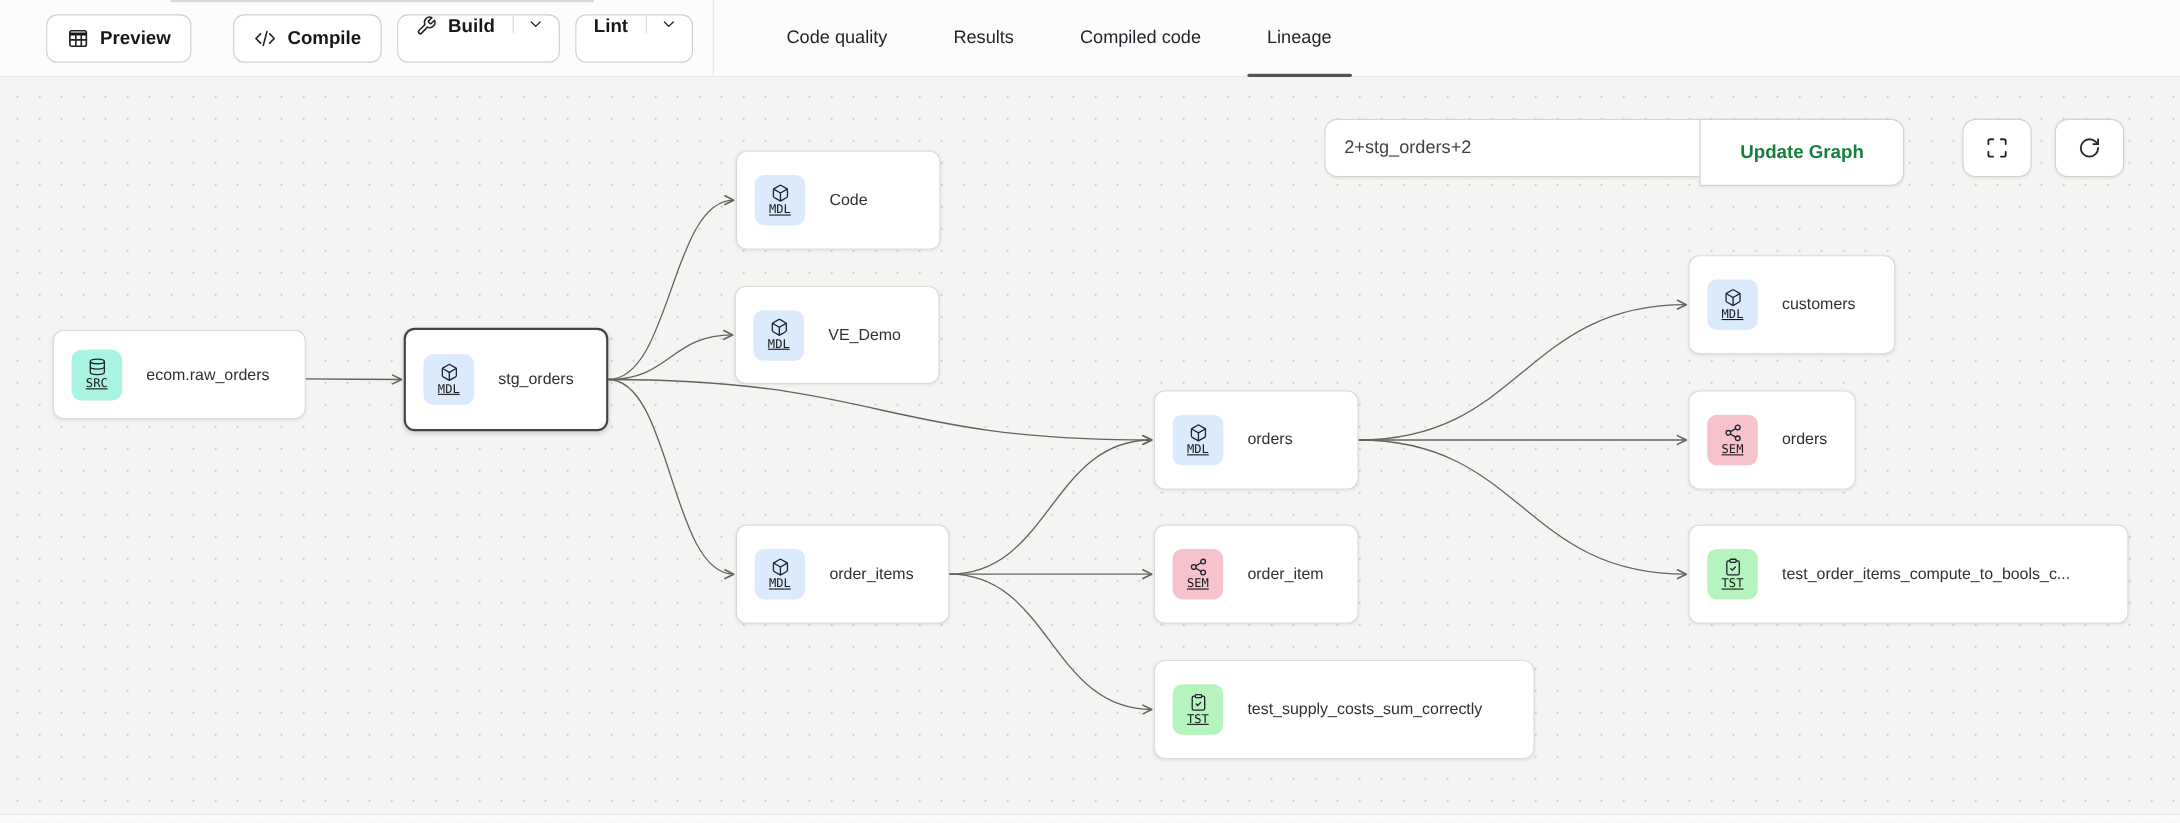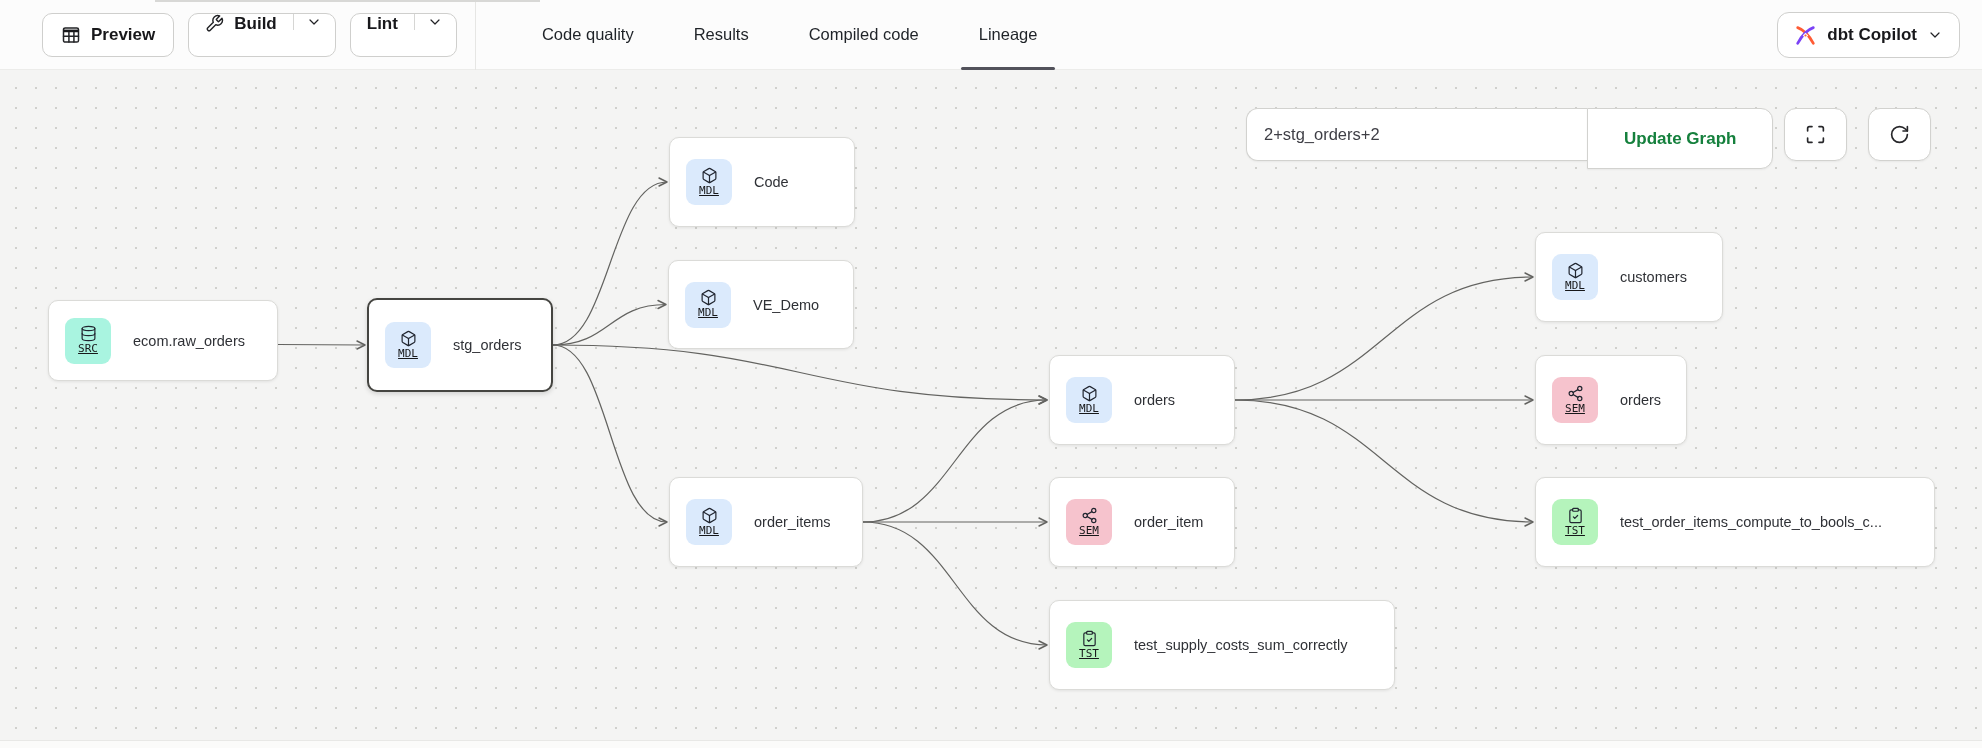--- a/index.html
+++ b/index.html
@@ -46,21 +46,21 @@
     align-items:center; justify-content:center; gap:1px; flex:0 0 auto; }
   .badge svg { stroke:#212630; fill:none; stroke-width:1.7; stroke-linecap:round; stroke-linejoin:round; }
   .badge .tag { font-family:"DejaVu Sans Mono", monospace; font-size:11px; color:#17181a; line-height:1.1;text-decoration:underline; }
   .nlabel { font-size:14.5px; color:#2f3136; white-space:nowrap; overflow:hidden;
     text-overflow:ellipsis; padding-right:14px; }
 
   
   .controls { position:absolute; top:38px; left:1204px; display:flex; }
   .selector-input { width:341px; height:53px; border:1px solid #d2d2cf; border-right:none;
     border-radius:12px 0 0 12px; background:#fff; padding:0 17px; font-size:16.5px;
-    color:#3f3f46; font-family:inherit; outline:none; box-shadow:0 1px 2px rgba(0,0,0,.05);margin-left:42px; }
+    color:#3f3f46; font-family:inherit; outline:none; box-shadow:0 1px 2px rgba(0,0,0,.05); }
   .update-btn { height:61px; border:1px solid #d2d2cf; border-radius:0 12px 12px 0; background:#fff;
     padding:0 36px; font-size:17px; font-weight:600; color:#15803d; cursor:pointer;
     font-family:inherit; box-shadow:0 1px 2px rgba(0,0,0,.05); }
   .sq-btn { position:absolute; top:38px; width:63px; height:53px; background:#fff;
     border:1px solid #d2d2cf; border-radius:12px; display:flex; align-items:center;
     justify-content:center; cursor:pointer; box-shadow:0 1px 2px rgba(0,0,0,.05); }
   .sq-btn svg { stroke:#27272a; fill:none; stroke-width:1.9; stroke-linecap:round; stroke-linejoin:round; }
   .fullscreen-btn { left:1784px; }
   .refresh-btn { left:1868px; }
 
@@ -78,20 +78,28 @@
       <span class="icon">
         <svg width="20" height="20" viewBox="0 0 24 24">
             <rect x="3" y="3.5" width="18" height="17" rx="2"></rect>
             <path d="M3 5.5h18v3.2H3z" fill="#18181b" stroke="none"></path>
             <path d="M3 13.5h18M9.5 8.7v11.8M15.5 8.7v11.8"></path>
           </svg>
       </span>
       <span>Preview</span>
     </button>
 
+    <button class="btn">
+      <span class="icon">
+        <svg width="20" height="20" viewBox="0 0 24 24">
+            <path d="m17 17 5-5-5-5M7 7l-5 5 5 5M14 4.5 10 19.5"></path>
+          </svg>
+      </span>
+      <span>Compile</span>
+    </button>
 
     <div class="split">
       <div class="main">
         <span class="icon">
           <svg width="19" height="19" viewBox="0 0 24 24">
               <path d="M14.7 6.3a1 1 0 0 0 0 1.4l1.6 1.6a1 1 0 0 0 1.4 0l3.77-3.77a6 6 0 0 1-7.94 7.94l-6.91 6.91a2.12 2.12 0 0 1-3-3l6.91-6.91a6 6 0 0 1 7.94-7.94l-3.76 3.76z"></path>
             </svg>
         </span>
         <span>Build</span>
       </div>
@@ -120,36 +128,20 @@
 
   <div class="vdivider"></div>
 
   <nav class="tabs">
       <button class="tab">Code quality</button>
       <button class="tab">Results</button>
       <button class="tab">Compiled code</button>
       <button class="tab active">Lineage</button>
     </nav>
 
-  <button class="copilot">
-    <span class="icon">
-      <svg width="23" height="23" viewBox="0 0 22 22" fill="none" stroke-linecap="round">
-        <path d="M3.5 3.5 C 9.5 5.5, 13.5 9.5, 18.5 18.5" stroke="#ff5c35" stroke-width="2.6"></path>
-        <path d="M18.5 3.5 C 12.5 5.5, 8.5 9.5, 3.5 18.5" stroke="#7b42f6" stroke-width="2.6"></path>
-        <rect x="9.15" y="9.15" width="3.7" height="3.7" transform="rotate(45 11 11)" fill="#fcfcfc" stroke="none"></rect>
-        <circle cx="11" cy="11" r="1.05" fill="#ff5c35" stroke="none"></circle>
-      </svg>
-    </span>
-    <span>dbt Copilot</span>
-    <span class="icon">
-      <svg width="16" height="16" viewBox="0 0 24 24">
-          <path d="m6 9 6 6 6-6"></path>
-        </svg>
-    </span>
-  </button>
 </div>
 
 <div class="canvas">
   <svg class="edge-layer" width="1982" height="678" viewBox="0 0 1982 678">
     <defs>
       <marker id="arrow" viewBox="0 0 10 10" refX="8.5" refY="5" markerWidth="9.5" markerHeight="9.5" orient="auto-start-reverse">
         <path d="M1.5 1.5 8.5 5 1.5 8.5" fill="none" stroke="#636360" stroke-width="1.3" stroke-linecap="round" stroke-linejoin="round"></path>
       </marker>
     </defs>
   <path d="M 278 274.5 C 321.5 274.5, 321.5 275, 365 275" fill="none" stroke="#636360" stroke-width="1.2" marker-end="url(#arrow)"></path>

